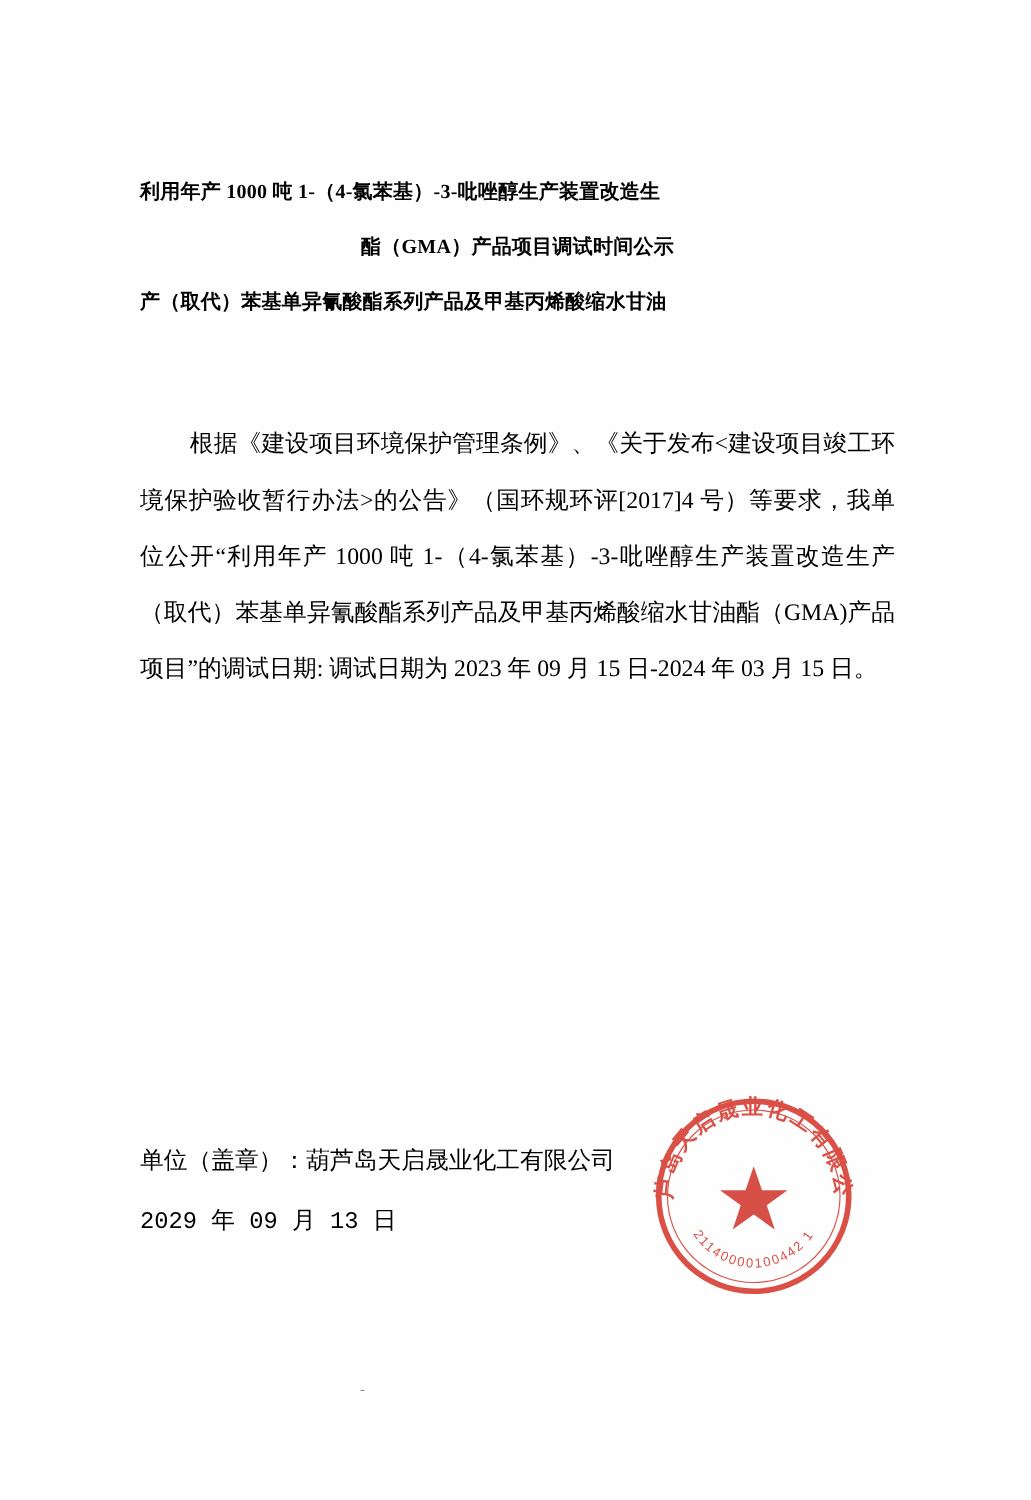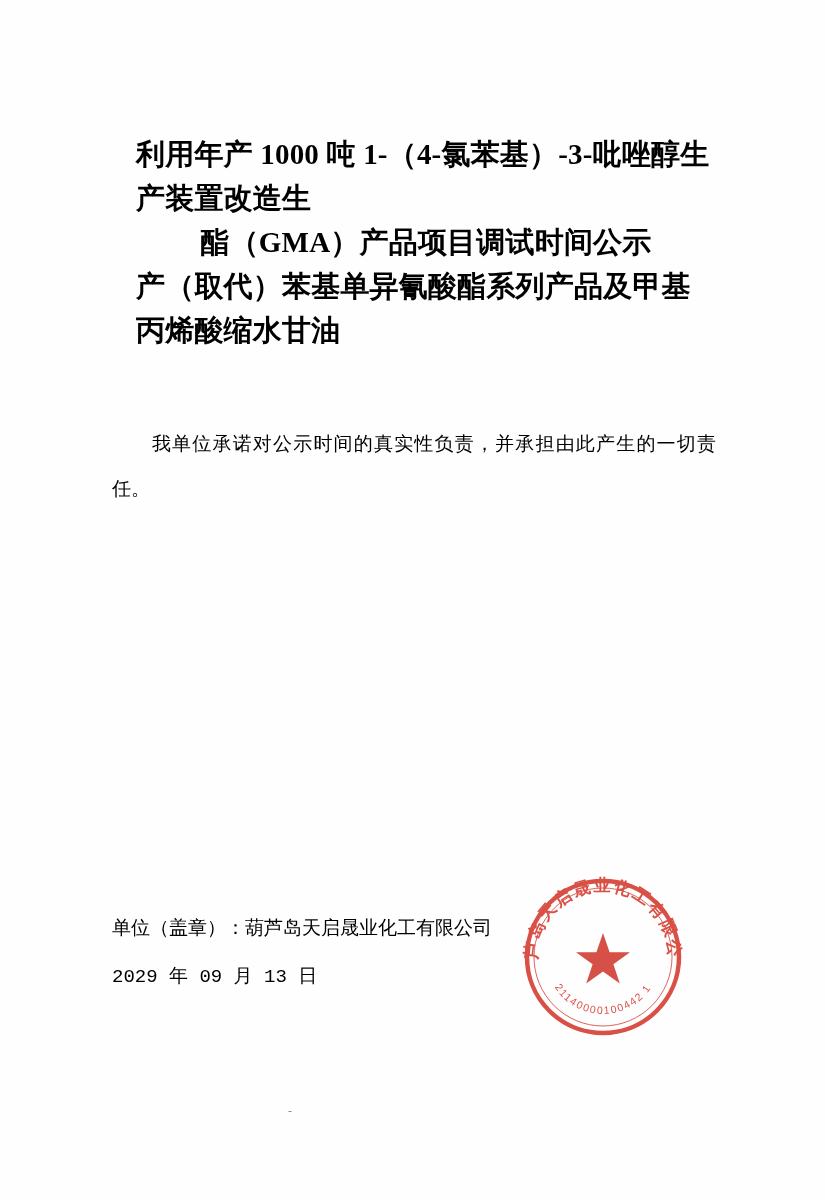--- a/index.html
+++ b/index.html
@@ -23,26 +23,25 @@
   }
 
   .doc-body {
     position: absolute;
     left: 112px;
     top: 132px;
     width: 604px;
   }
 
   .doc-title {
-    font-size: 29px;
+    font-size: 16px;
     font-weight: bold;
     line-height: 44px;
     text-align: center;
     letter-spacing: 0.2px;
-    margin-left: 24px;
   }
 
   .doc-title .line {
     display: block;
   }
   .doc-title .line.l1 { text-align: left; }
   .doc-title .line.l2 { text-align: left; }
   .doc-title .line.l3 { text-align: center; }
 
   .spacer-after-title { height: 50px; }
@@ -109,21 +108,21 @@
   <div class="doc-body">
 
     <div class="doc-title">
       <span class="line l1">利用年产 1000 吨 1-（4-氯苯基）-3-吡唑醇生产装置改造生</span>
       <span class="line l3">酯（GMA）产品项目调试时间公示</span>
       <span class="line l2">产（取代）苯基单异氰酸酯系列产品及甲基丙烯酸缩水甘油</span>
     </div>
 
     <div class="spacer-after-title"></div>
 
-    <p class="para indent">我单位承诺对公示时间的真实性负责，并承担由此产生的一切责任。</p>
+    <p class="para indent">根据《建设项目环境保护管理条例》、《关于发布&lt;建设项目竣工环境保护验收暂行办法&gt;的公告》（国环规环评[2017]4 号）等要求，我单位公开“利用年产 1000 吨 1-（4-氯苯基）-3-吡唑醇生产装置改造生产（取代）苯基单异氰酸酯系列产品及甲基丙烯酸缩水甘油酯（GMA)产品项目”的调试日期: 调试日期为 2023 年 09 月 15 日-2024 年 03 月 15 日。</p>
 
   </div>
 
   <div class="sign-block">
     <div class="sign-line unit">单位（盖章）：葫芦岛天启晟业化工有限公司</div>
     <div class="sign-line date">2029 年 09 月 13 日</div>
   </div>
 
   <div class="seal">
     <svg width="180" height="180" viewBox="0 0 180 180" xmlns="http://www.w3.org/2000/svg">

